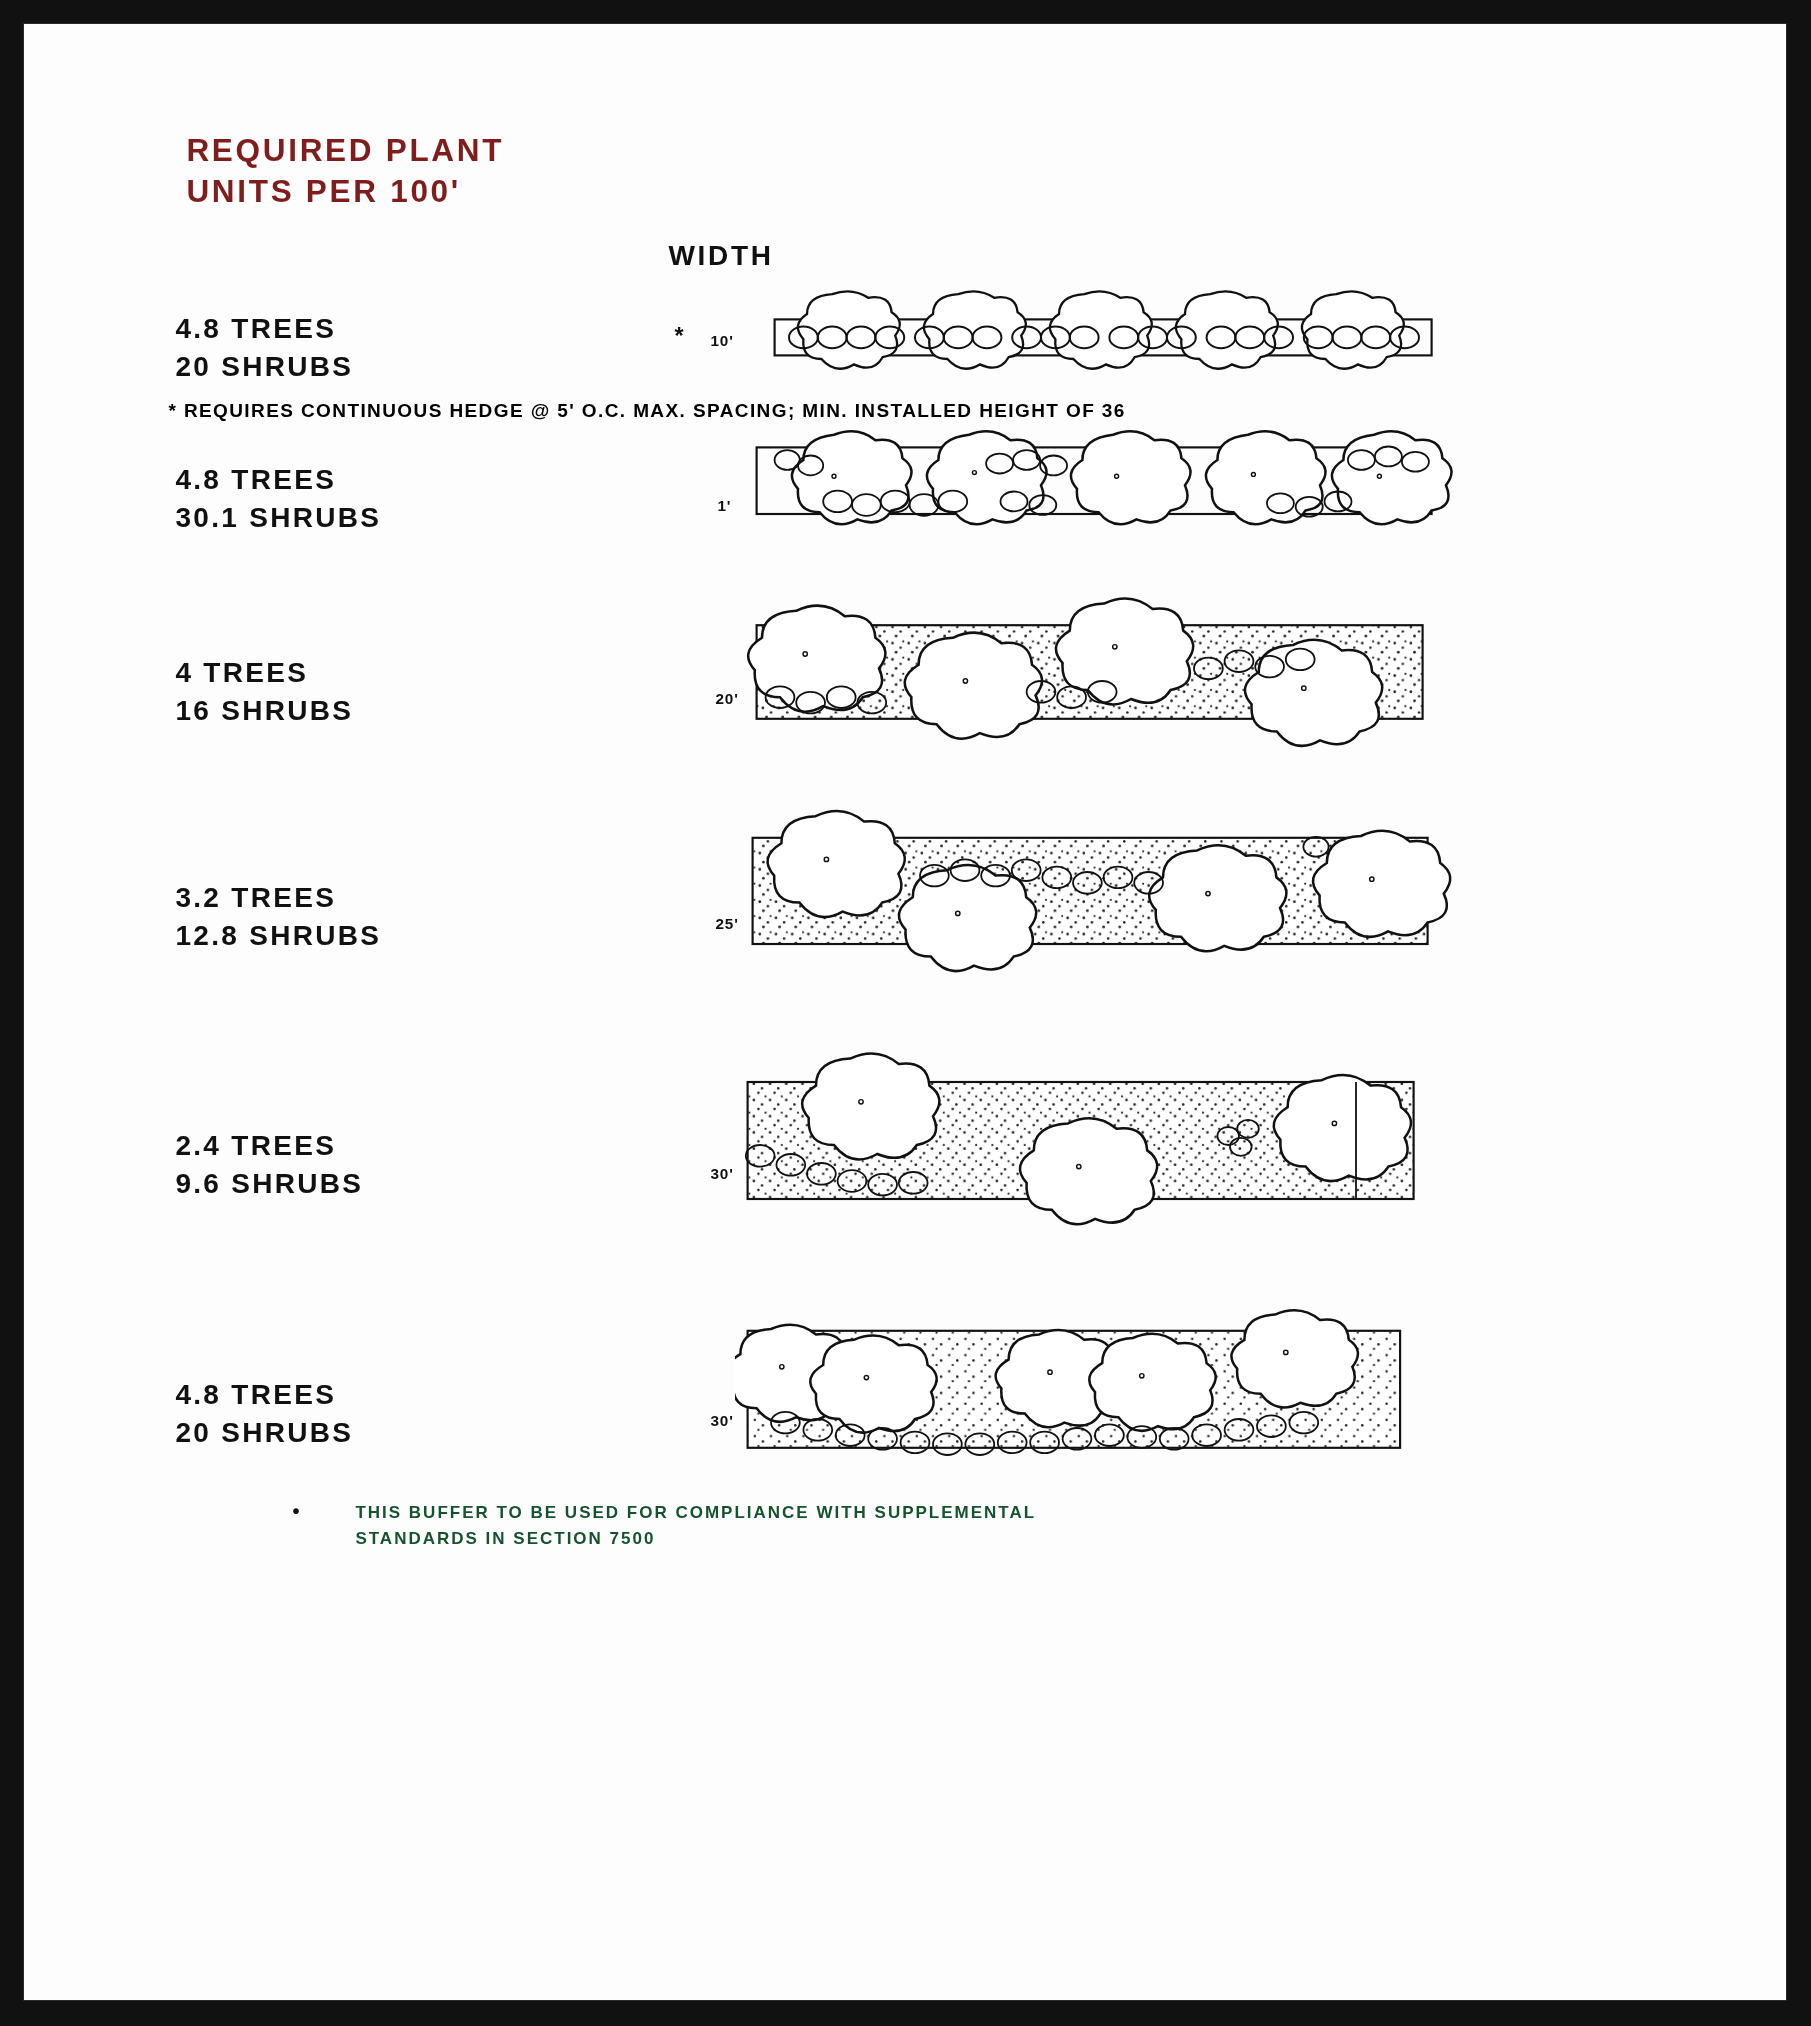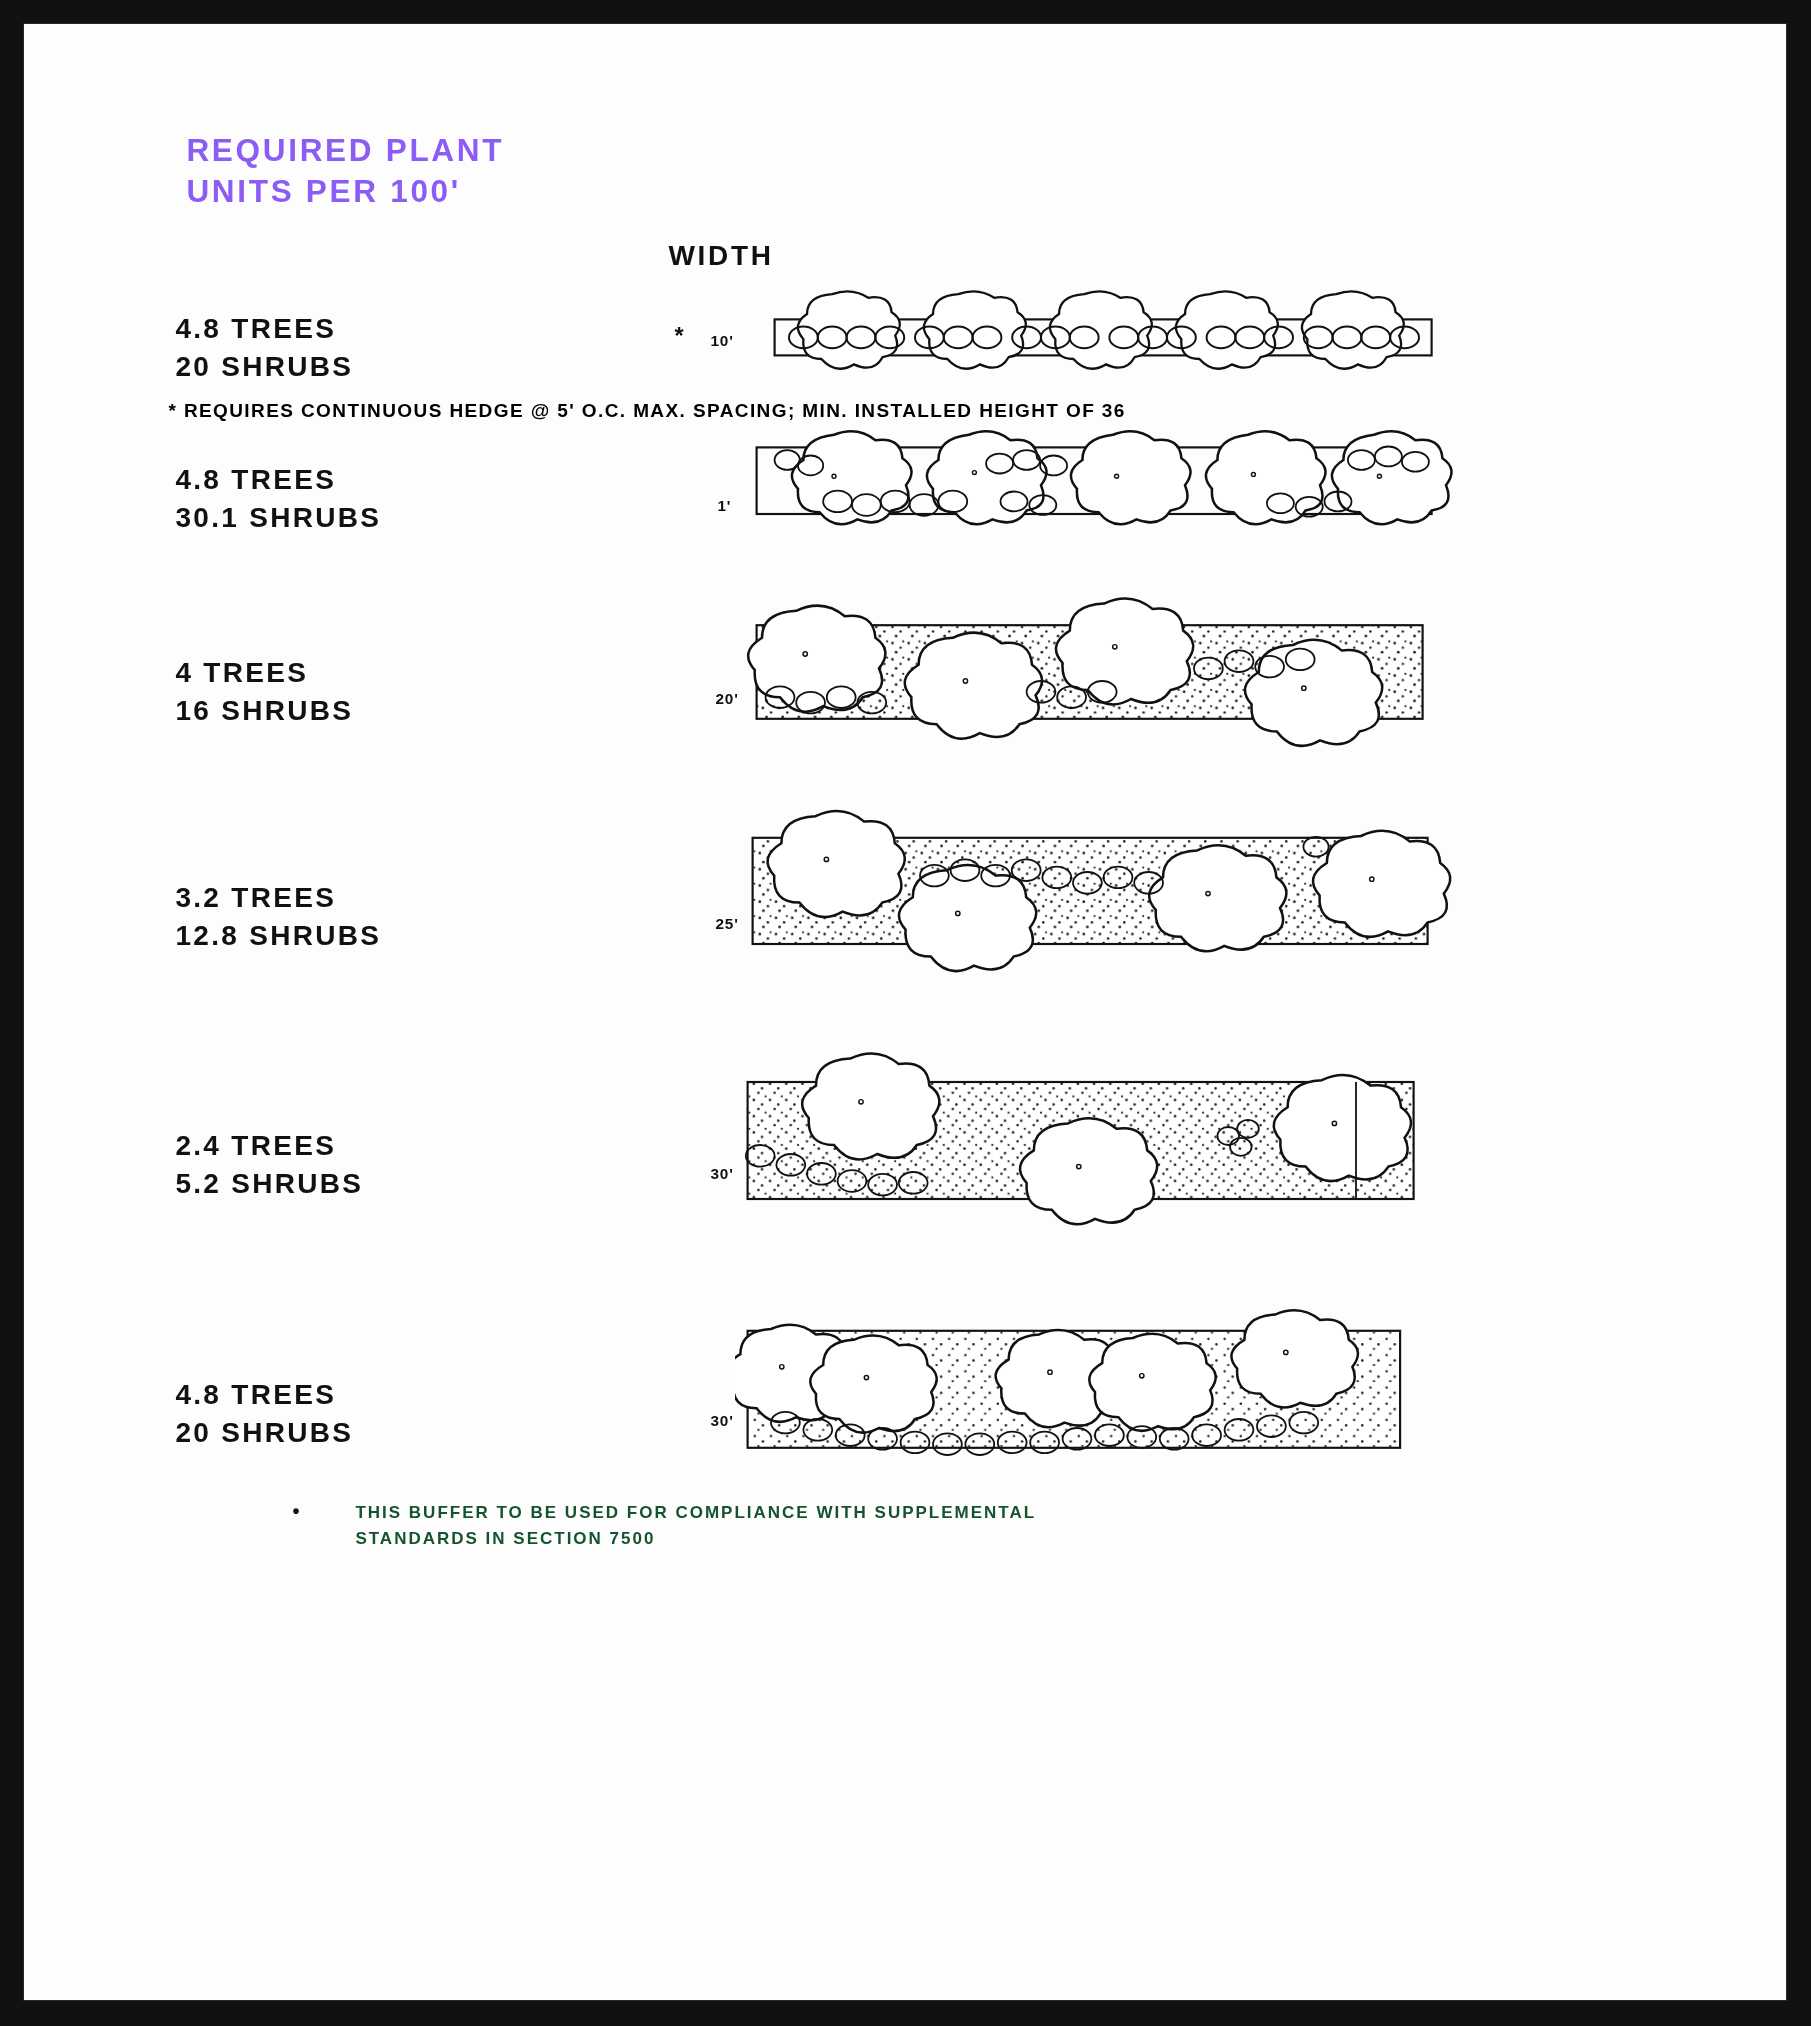--- a/index.html
+++ b/index.html
@@ -38,21 +38,21 @@
   #title-block {
     position: absolute;
     left: 162px;
     top: 106px;
     width: 630px;
   }
   .title-line {
     font-size: 31.5px;
     font-weight: bold;
     letter-spacing: 2.7px;
-    color: #8b5cf6;
+    color: #7f1d1d;
     line-height: 1.28;
     white-space: nowrap;
   }
 
   
   #width-label {
     position: absolute;
     left: 644px;
     top: 216px;
     font-size: 28px;
@@ -315,21 +315,21 @@
           <ellipse cx="420" cy="86" rx="16" ry="12"></ellipse>
             <ellipse cx="454" cy="92" rx="16" ry="12"></ellipse>
           <ellipse cx="640" cy="52" rx="14" ry="11"></ellipse>
         </g>
       </svg>
     </div>
 
     <div class="row" style="top:1040px;">
       <div class="row-label" style="top:63px;">
         <div class="label-line">2.4 TREES</div>
-        <div class="label-line">5.2 SHRUBS</div>
+        <div class="label-line">9.6 SHRUBS</div>
       </div>
       <div class="width-tag" style="left:686px; top:101px;">30'</div>
 
       <svg class="diagram" style="left:711px; top:-18px;" width="720" height="207" viewBox="0 0 800 230">
         <defs>
           <pattern id="stipple30a" x="0" y="0" width="18" height="18" patternUnits="userSpaceOnUse">
             <rect width="18" height="18" fill="#ffffff"></rect>
             <circle cx="3" cy="6" r="1.5" fill="#222"></circle>
             <circle cx="12" cy="11" r="1.4" fill="#222"></circle>
             <circle cx="8" cy="16" r="1.4" fill="#222"></circle>

